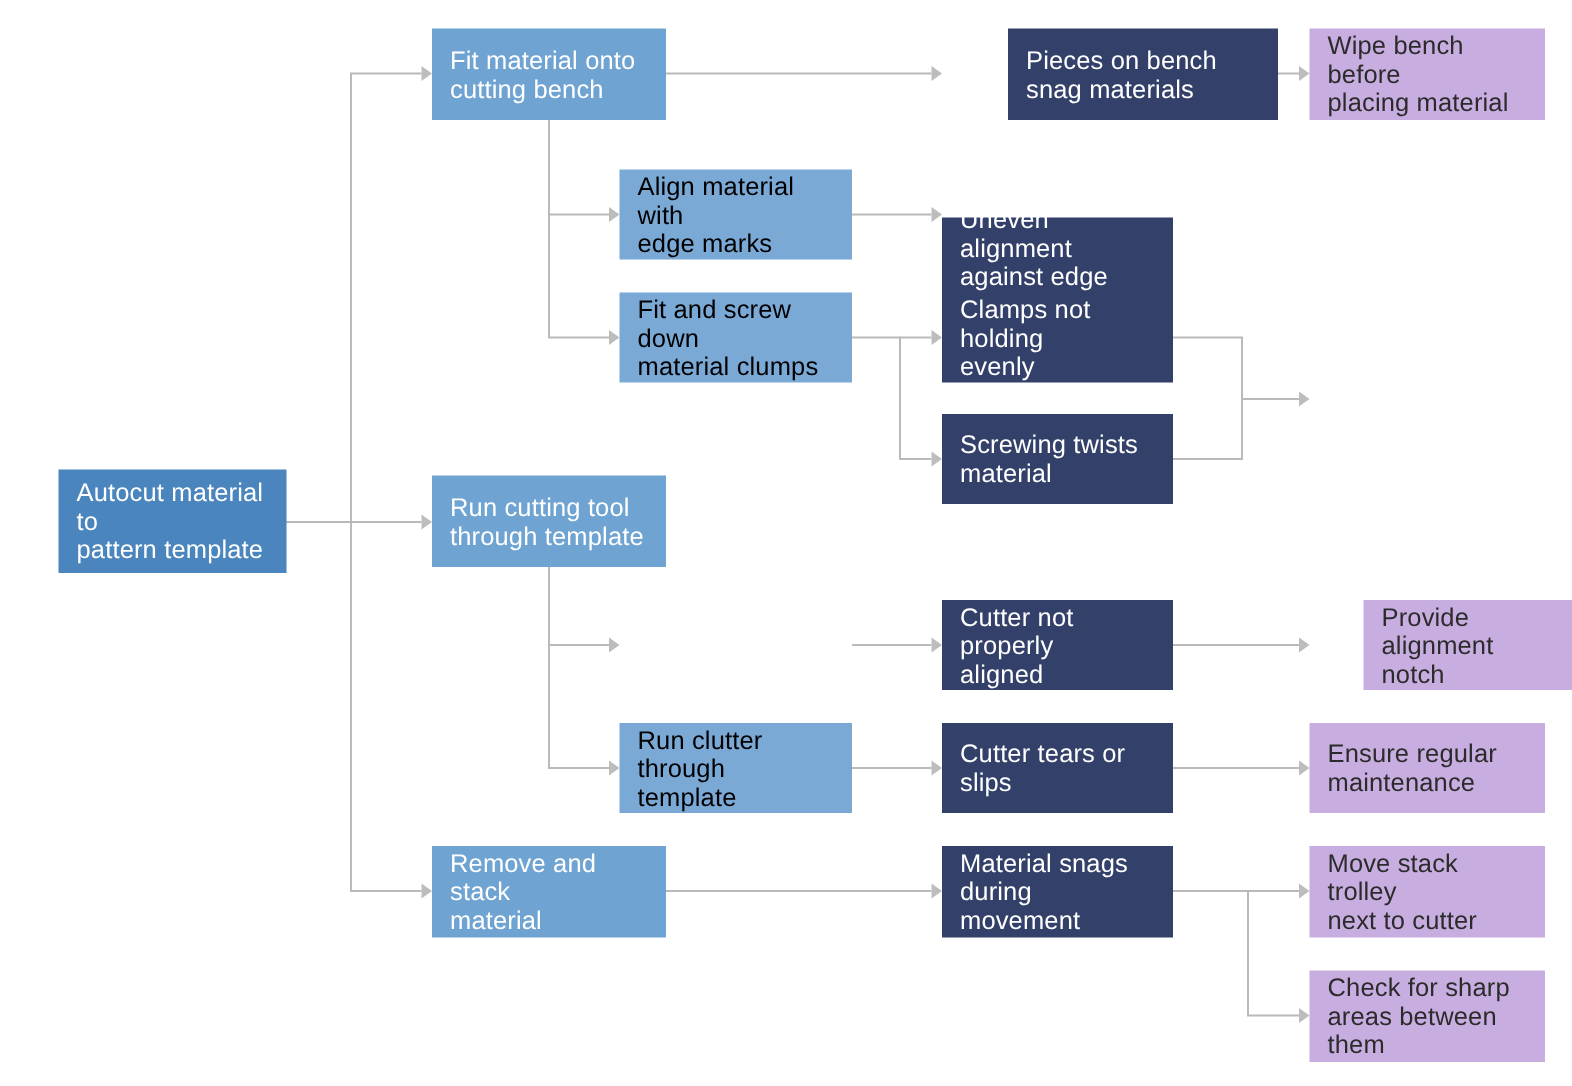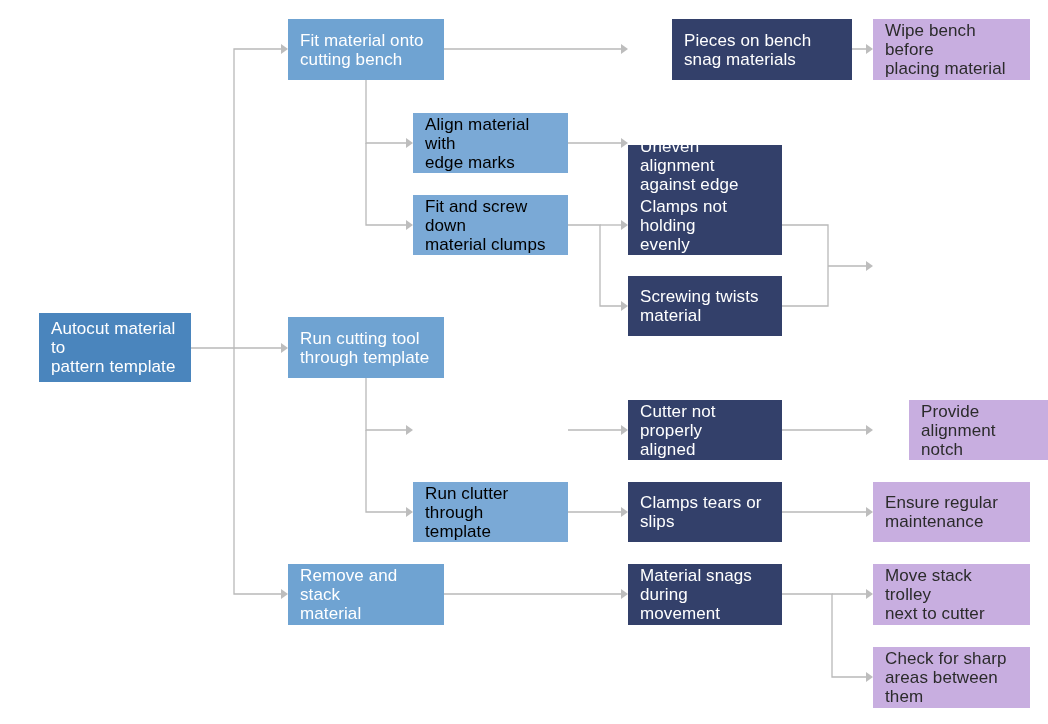--- a/index.html
+++ b/index.html
@@ -111,21 +111,21 @@
   <div class="node lvl1" style="left:288px;top:317px;width:156px;height:61px;">Run cutting tool
 through template</div>
 
   <div class="node cause" style="left:628px;top:400px;width:154px;height:60px;">Cutter not properly
 aligned</div>
   <div class="node action" style="left:873px;top:400px;width:157px;height:60px;margin-left:36px;">Provide alignment
 notch</div>
 
   <div class="node lvl2" style="left:413px;top:482px;width:155px;height:60px;">Run clutter through
 template</div>
-  <div class="node cause" style="left:628px;top:482px;width:154px;height:60px;">Clamps tears or slips</div>
+  <div class="node cause" style="left:628px;top:482px;width:154px;height:60px;">Cutter tears or slips</div>
   <div class="node action" style="left:873px;top:482px;width:157px;height:60px;">Ensure regular
 maintenance</div>
 
   <div class="node lvl1" style="left:288px;top:564px;width:156px;height:61px;">Remove and stack
 material</div>
   <div class="node cause" style="left:628px;top:564px;width:154px;height:61px;">Material snags
 during movement</div>
   <div class="node action" style="left:873px;top:564px;width:157px;height:61px;">Move stack trolley
 next to cutter</div>
   <div class="node action" style="left:873px;top:647px;width:157px;height:61px;">Check for sharp

